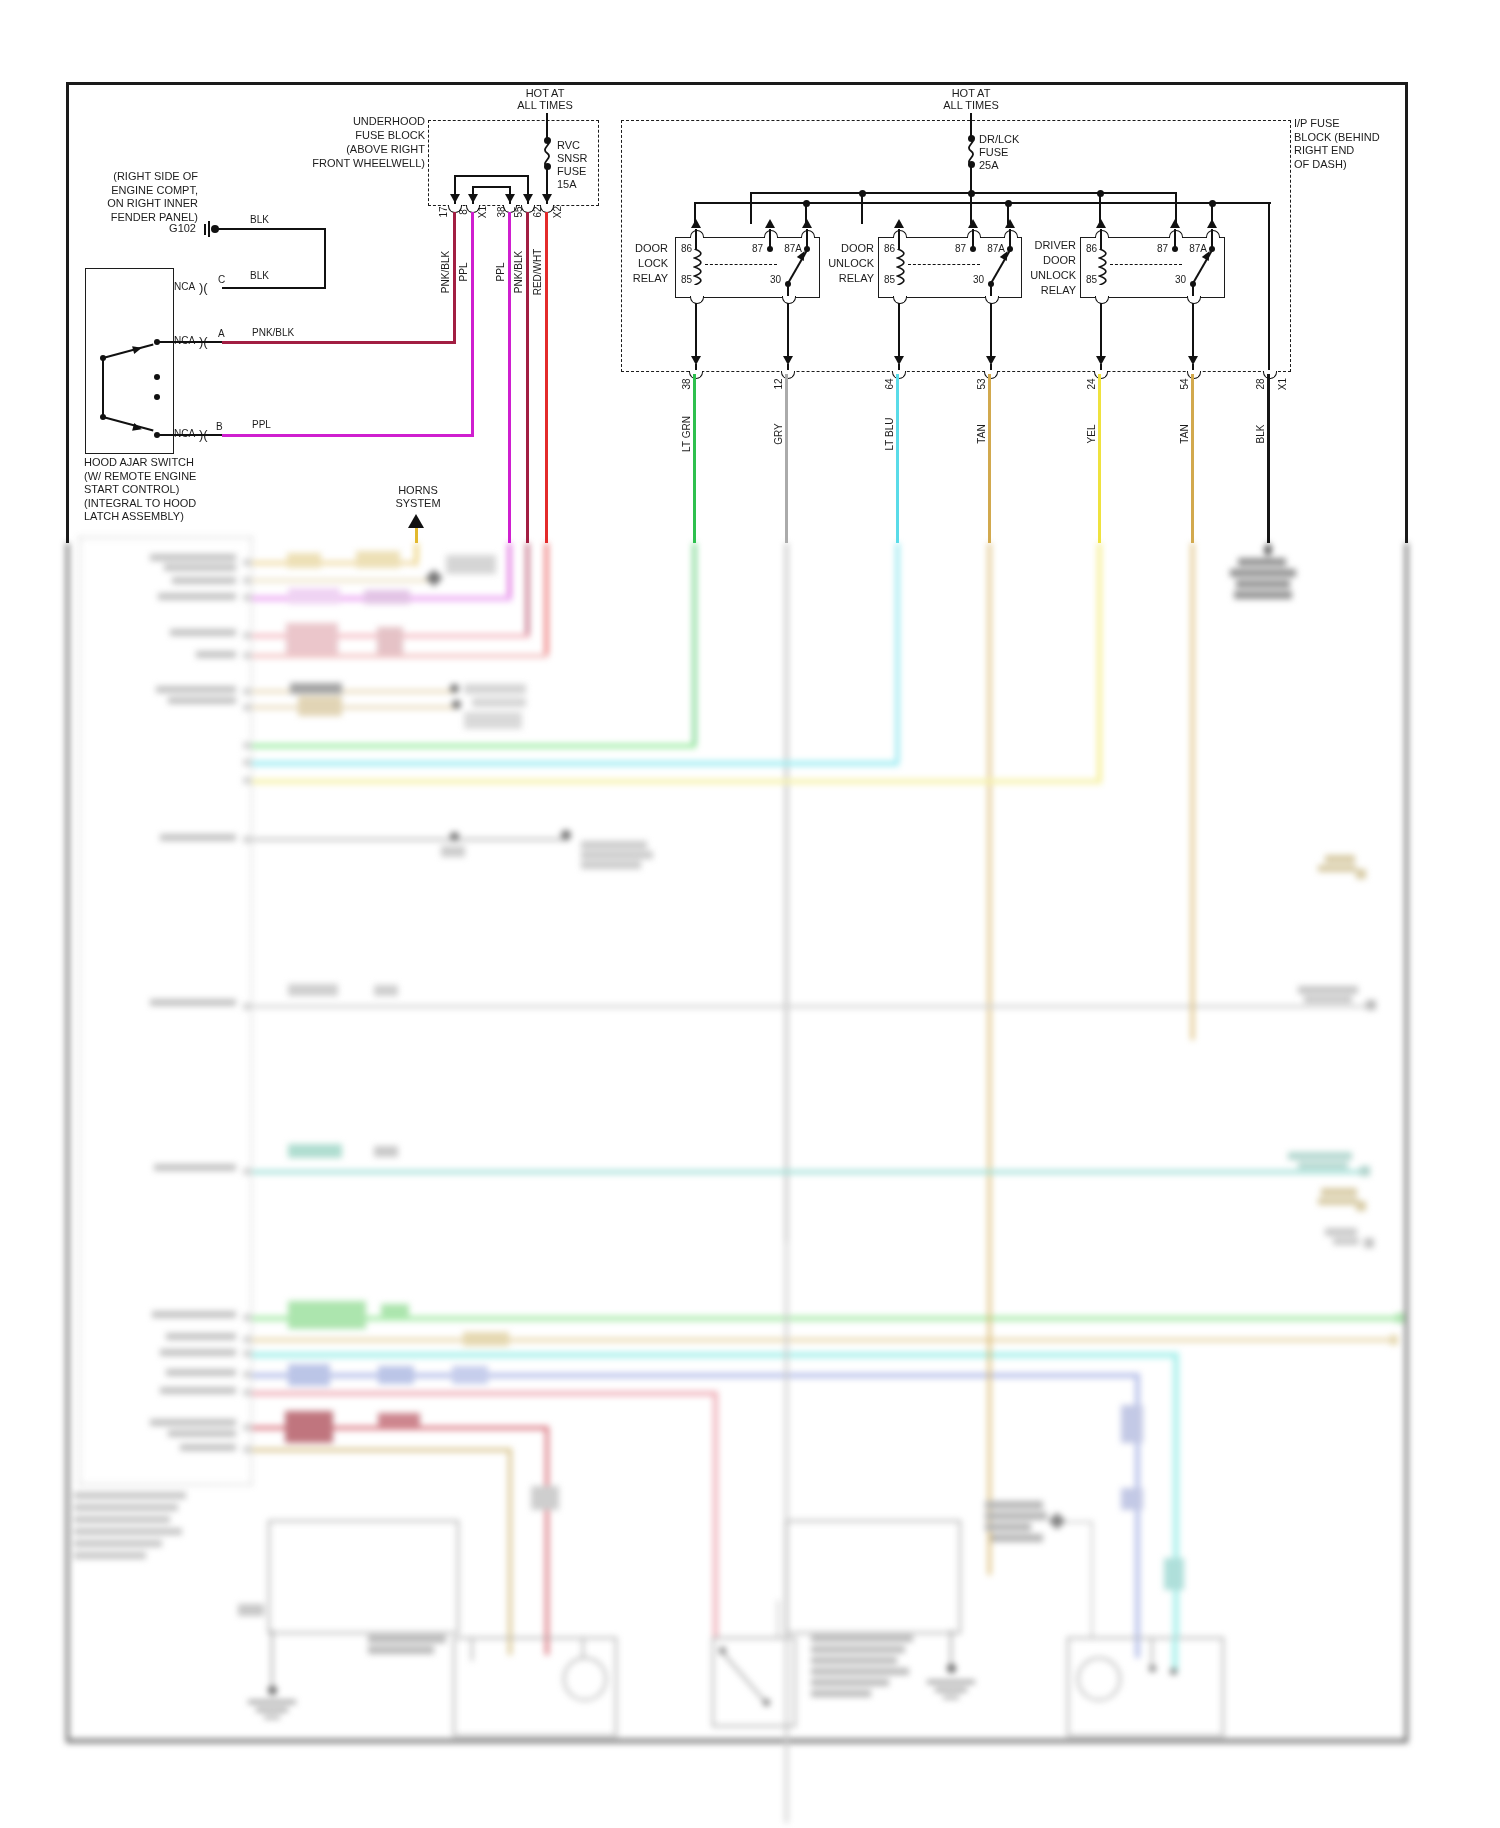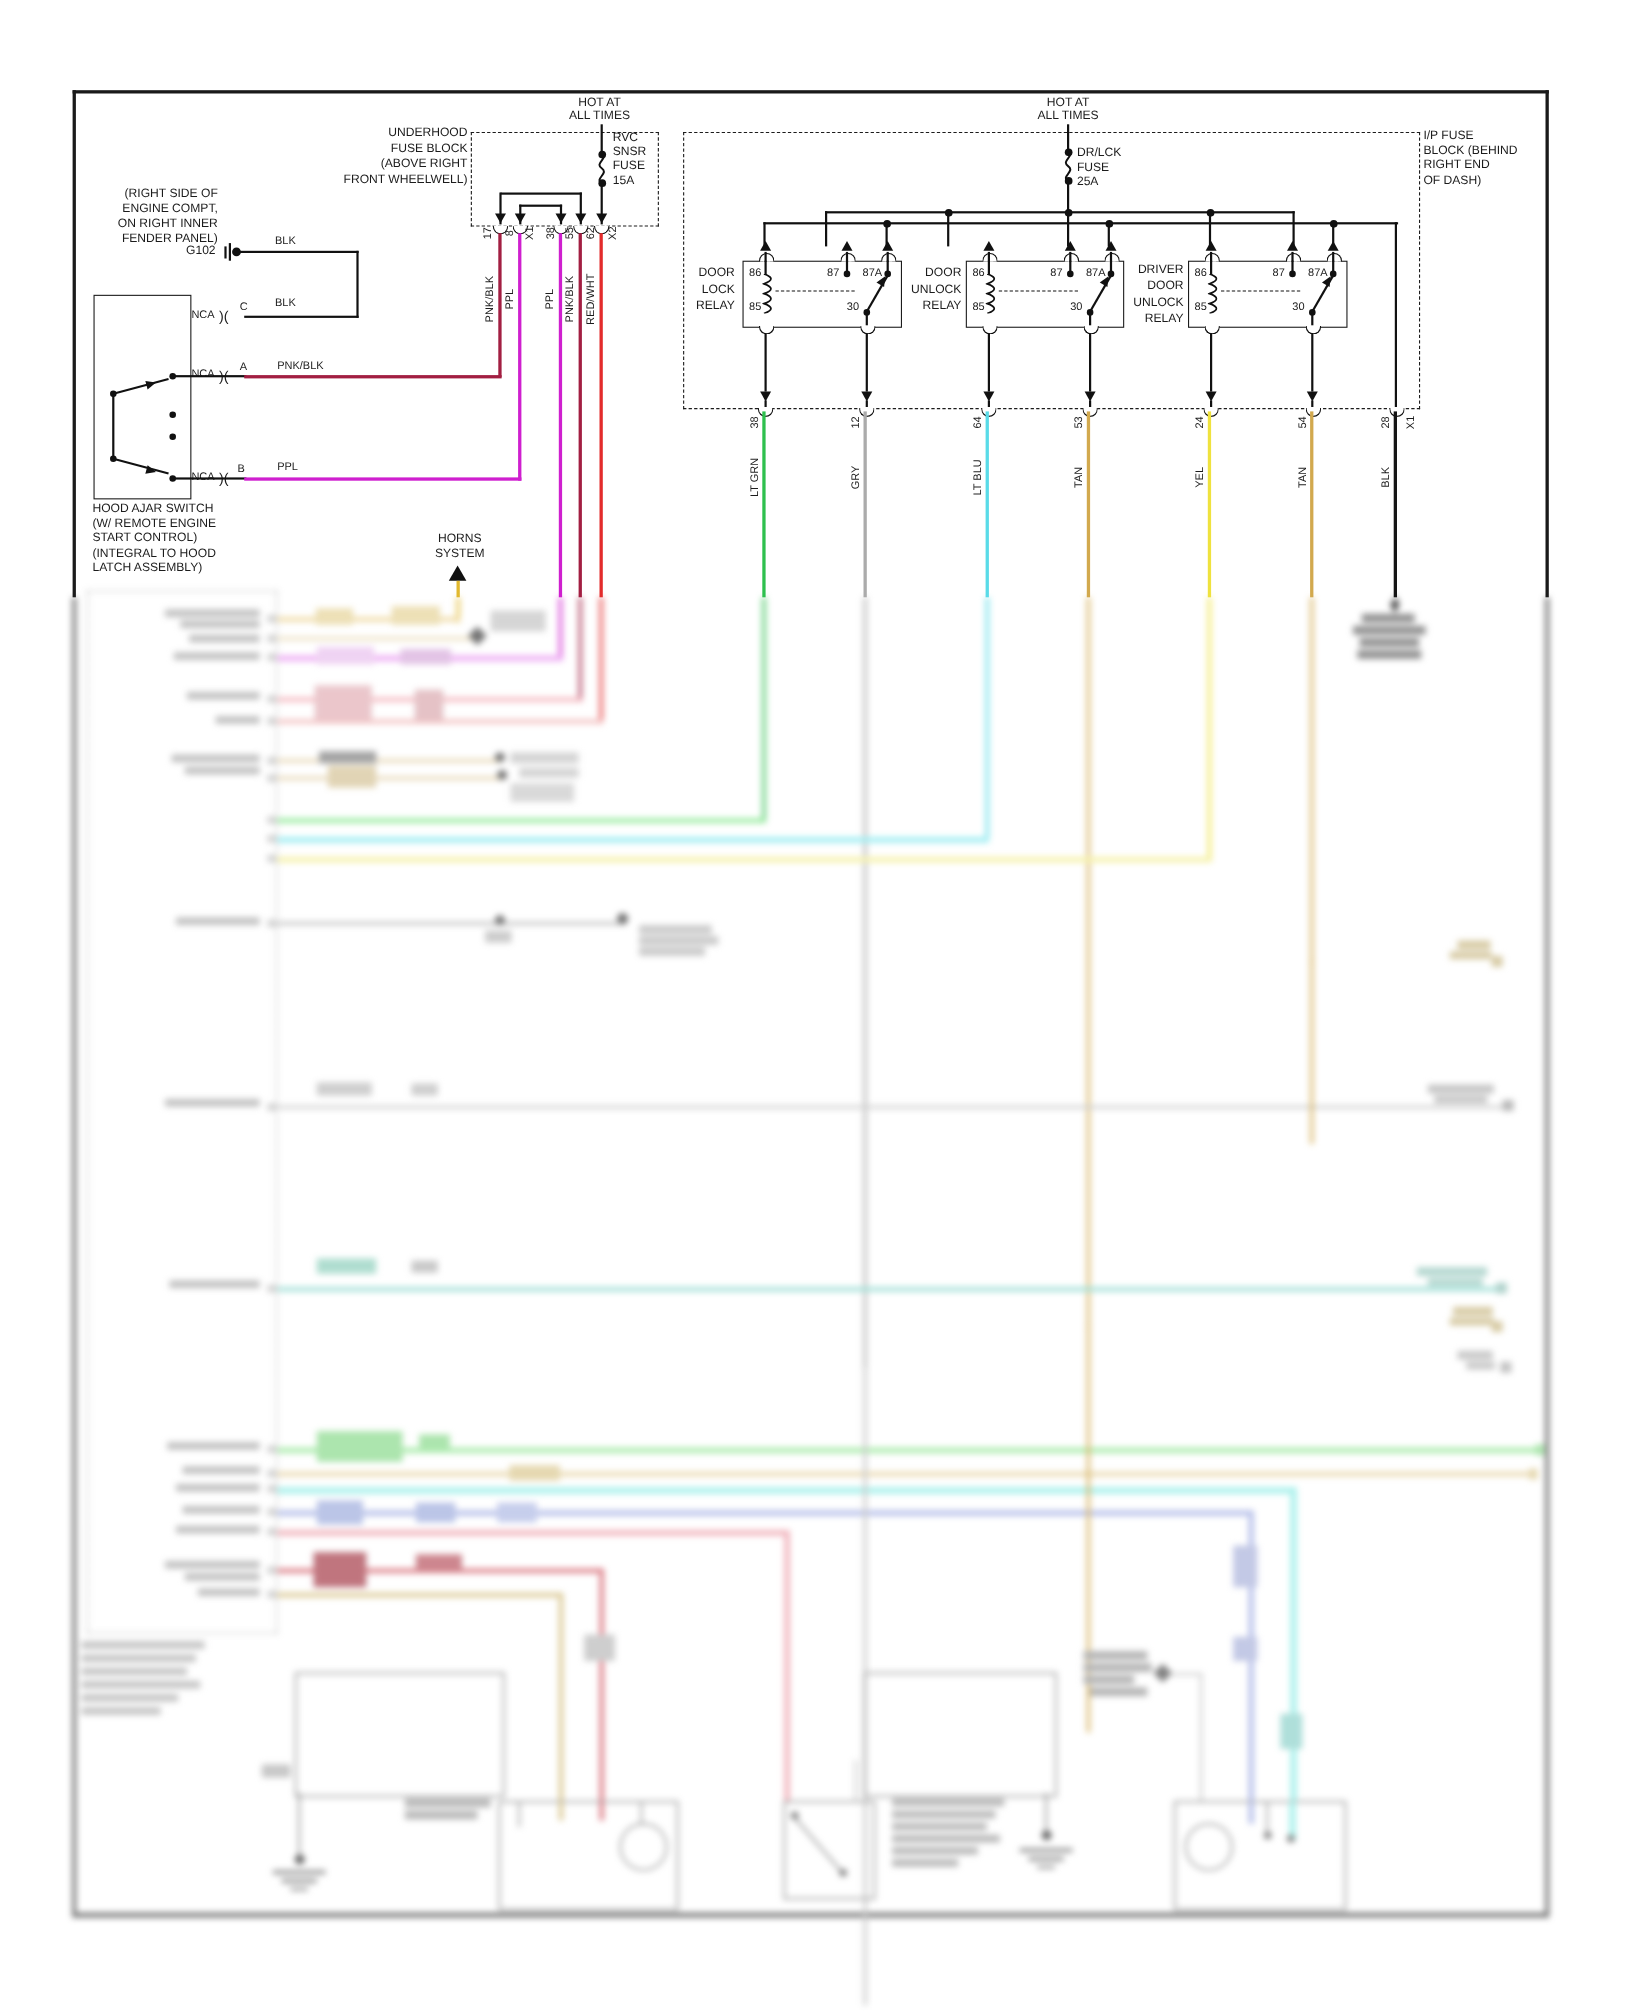--- a/index.html
+++ b/index.html
@@ -33,21 +33,21 @@
 </head>
 <body>
 
 <div id="page">
 
   <div class="t ra" style="left:90px;top:170px;width:108px">(RIGHT SIDE OF<br>ENGINE COMPT,<br>ON RIGHT INNER<br>FENDER PANEL)</div>
   <div class="t ra" style="left:150px;top:222px;width:46px">G102</div>
   <div class="t" style="left:84px;top:456px;width:132px">HOOD AJAR SWITCH<br>(W/ REMOTE ENGINE<br>START CONTROL)<br>(INTEGRAL TO HOOD<br>LATCH ASSEMBLY)</div>
   <div class="t ra" style="left:295px;top:114px;width:130px;line-height:14px">UNDERHOOD<br>FUSE BLOCK<br>(ABOVE RIGHT<br>FRONT WHEELWELL)</div>
   <div class="t ce" style="left:505px;top:88px;width:80px;line-height:11.5px">HOT AT<br>ALL TIMES</div>
-  <div class="t" style="left:557px;top:119px;width:60px;line-height:13px">RVC<br>SNSR<br>FUSE<br>15A</div>
+  <div class="t" style="left:557px;top:139px;width:60px;line-height:13px">RVC<br>SNSR<br>FUSE<br>15A</div>
   <div class="t ce" style="left:931px;top:88px;width:80px;line-height:11.5px">HOT AT<br>ALL TIMES</div>
   <div class="t" style="left:979px;top:133px;width:60px;line-height:13px">DR/LCK<br>FUSE<br>25A</div>
   <div class="t" style="left:1294px;top:117px;width:112px">I/P FUSE<br>BLOCK (BEHIND<br>RIGHT END<br>OF DASH)</div>
   <div class="t ra" style="left:596px;top:241px;width:72px;line-height:15px">DOOR<br>LOCK<br>RELAY</div>
   <div class="t ra" style="left:802px;top:241px;width:72px;line-height:15px">DOOR<br>UNLOCK<br>RELAY</div>
   <div class="t ra" style="left:1002px;top:238px;width:74px;line-height:15px">DRIVER<br>DOOR<br>UNLOCK<br>RELAY</div>
   <div class="t ce" style="left:379px;top:484px;width:78px;line-height:12.5px">HORNS<br>SYSTEM</div>
 
   <div class="pl" style="left:174px;top:281px">NCA</div>
   <div class="pl" style="left:174px;top:335px">NCA</div>

